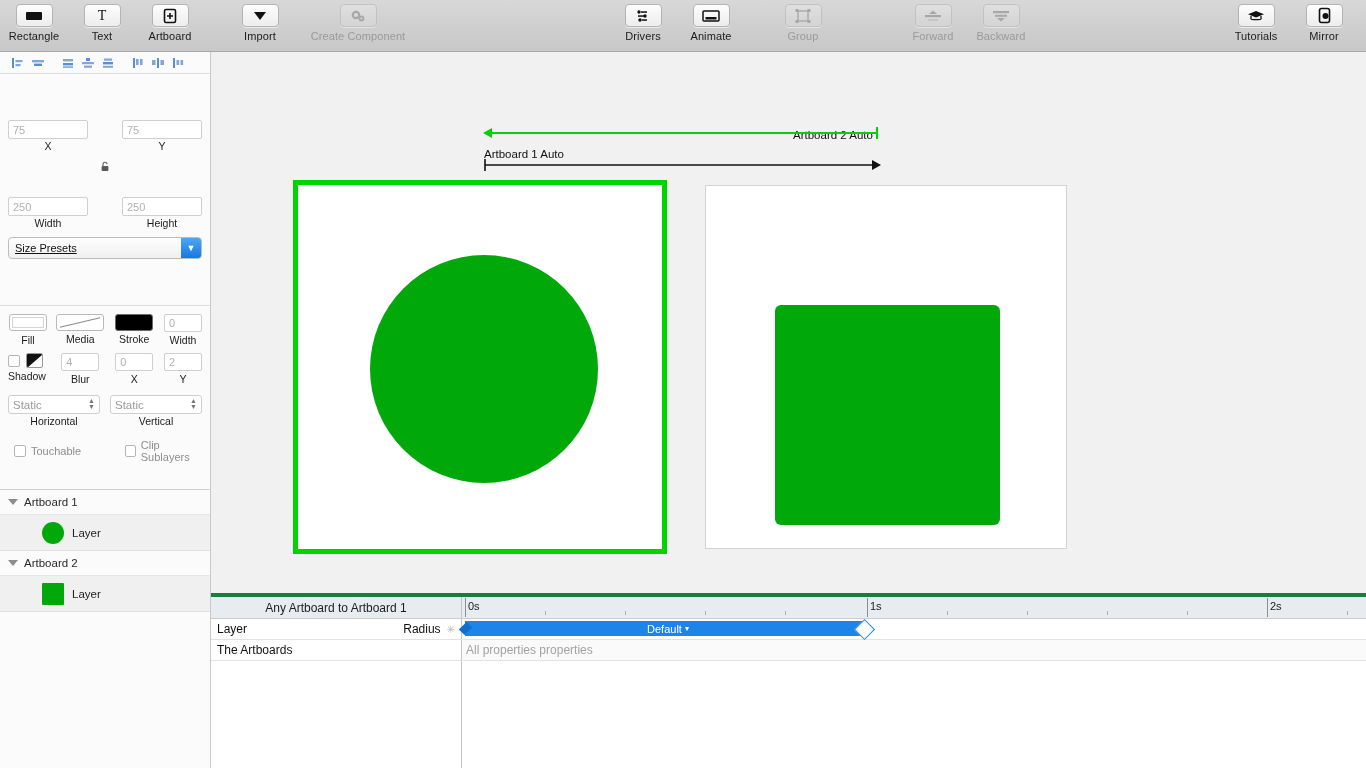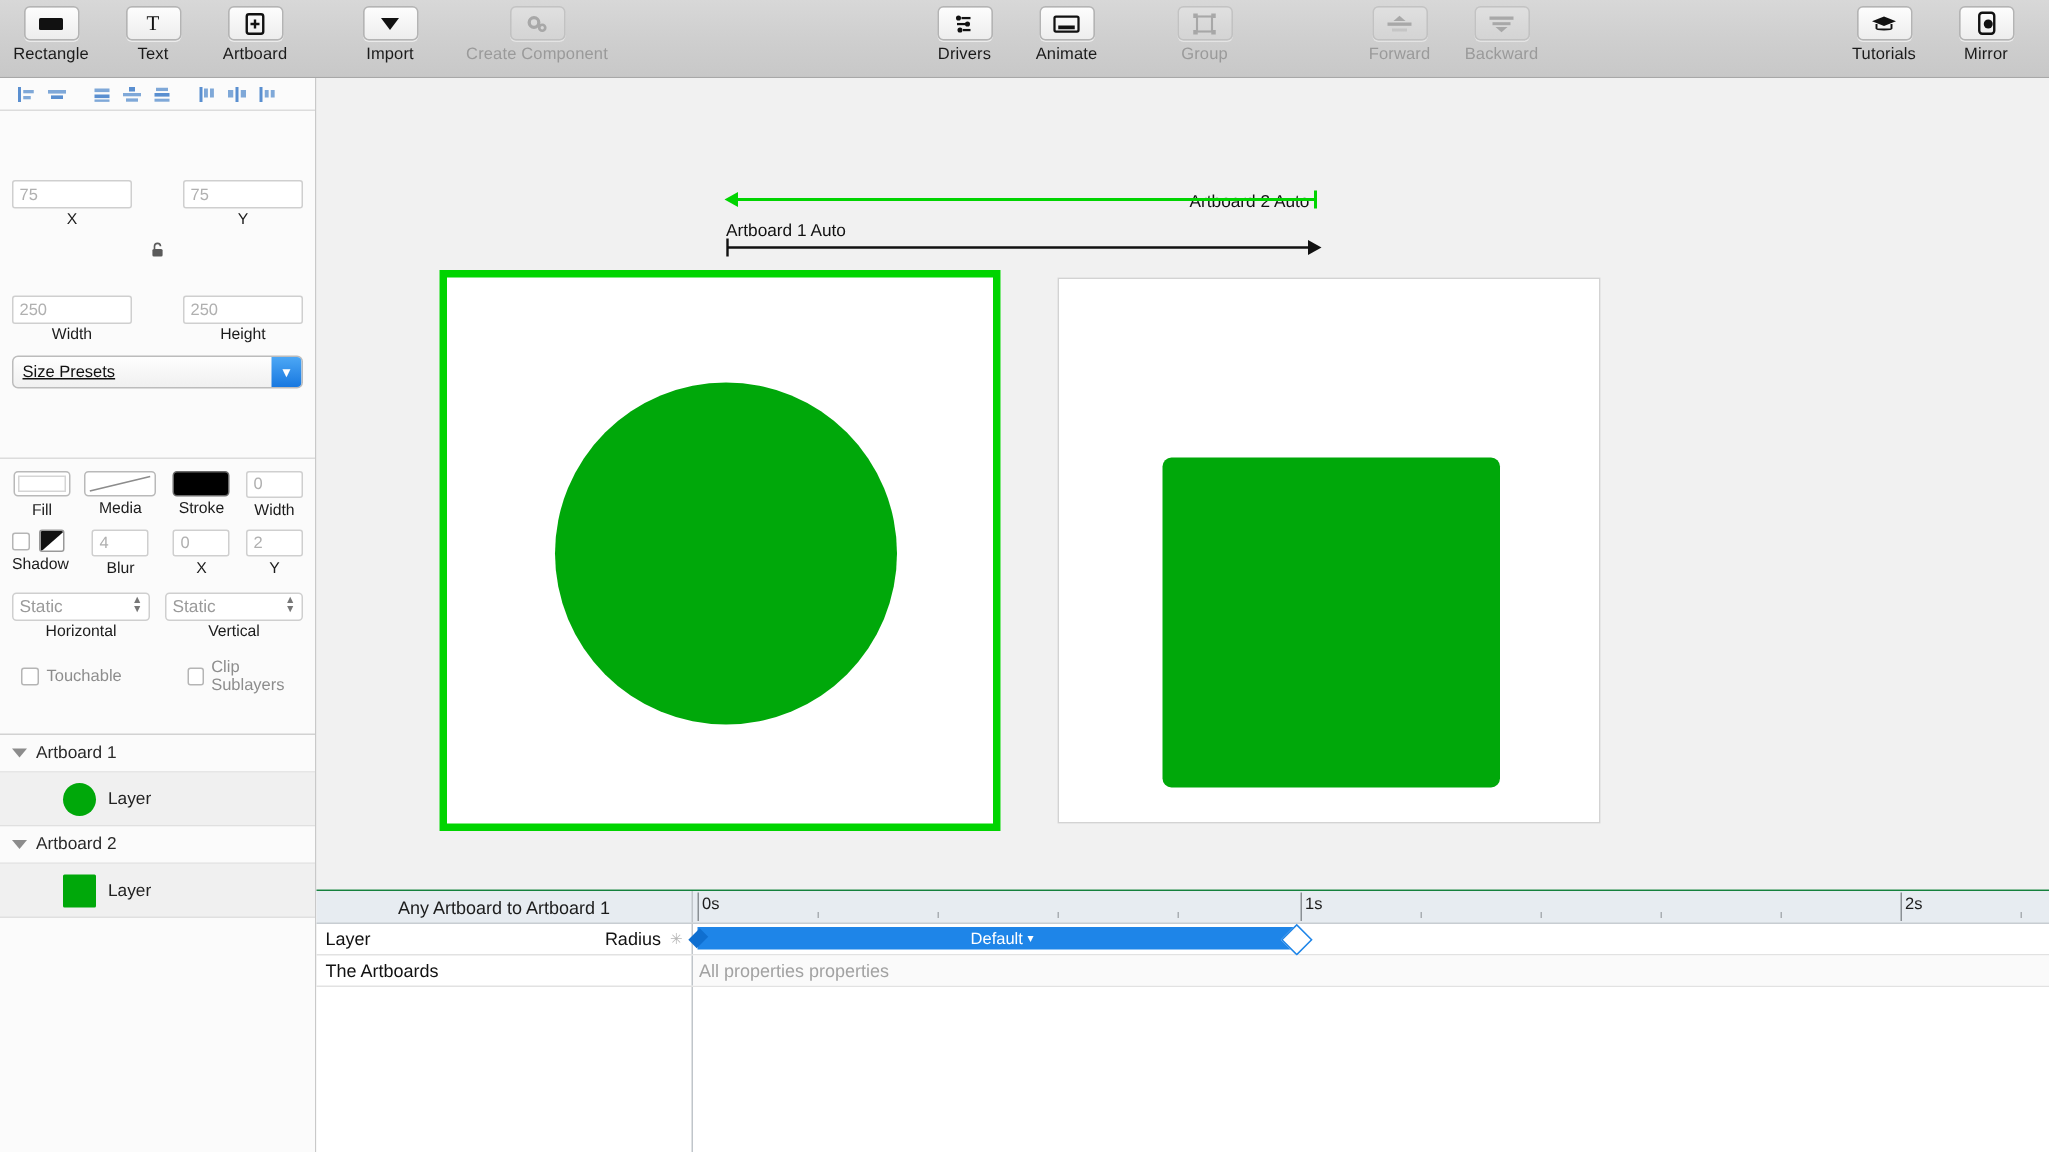--- a/index.html
+++ b/index.html
@@ -134,21 +134,21 @@
   .arrow-label { position:absolute; font-size:11.5px; color:#111; white-space:nowrap;}
   .artboard {
     position:absolute; background:#fff;
   }
   .ab1 { left:82px; top:128px; width:374px; height:374px; border:5px solid #00d400; }
   .ab2 { left:494px; top:133px; width:362px; height:364px; border:1px solid #d3d3d3; }
   .circle { position:absolute; left:72px; top:70px; width:228px; height:228px; border-radius:50%; background:#00a80a;}
   .square { position:absolute; left:69px; top:119px; width:225px; height:220px; border-radius:6px; background:#00a80a;}
 
   
-  .timeline { position:absolute; left:211px; top:593px; width:1155px; height:175px; background:#fff; border-top:1px solid #15803d;}
+  .timeline { position:absolute; left:211px; top:593px; width:1155px; height:175px; background:#fff; border-top:4px solid #15803d;}
   .tl-head { display:flex; height:22px; background:#e7ecf1; border-bottom:1px solid #c8cdd2;}
   .tl-head-left { width:251px; display:flex;align-items:center;justify-content:center; font-size:12px; color:#1c1c1c; border-right:1px solid #c0c5ca;}
   .tl-head-right { flex:1; position:relative; }
   .tick-lbl { position:absolute; top:3px; font-size:11px; color:#1c1c1c;}
   .tick-major { position:absolute; top:1px; width:1px; height:19px; background:#8a8f94;}
   .tick-minor { position:absolute; top:14px; width:1px; height:4px; background:#a9aeb3;}
 
   .tl-row { display:flex; height:21px; border-bottom:1px solid #e2e2e2;}
   .tl-row-left { width:251px; display:flex; align-items:center; border-right:1px solid #c0c5ca; padding:0 6px; font-size:12px; color:#111;}
   .tl-row-left .spacer { flex:1;}

